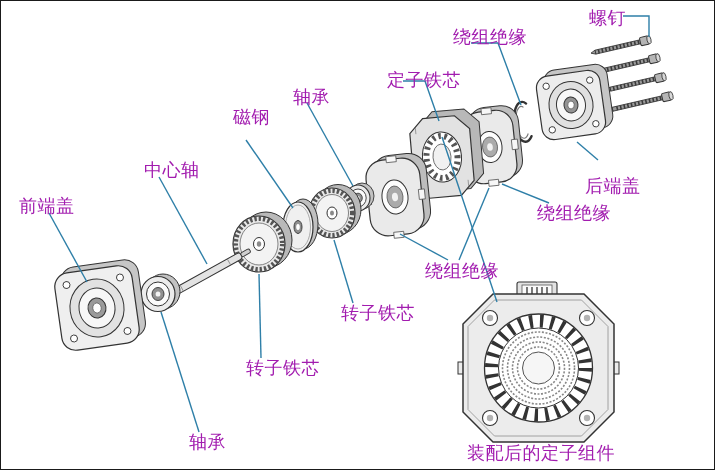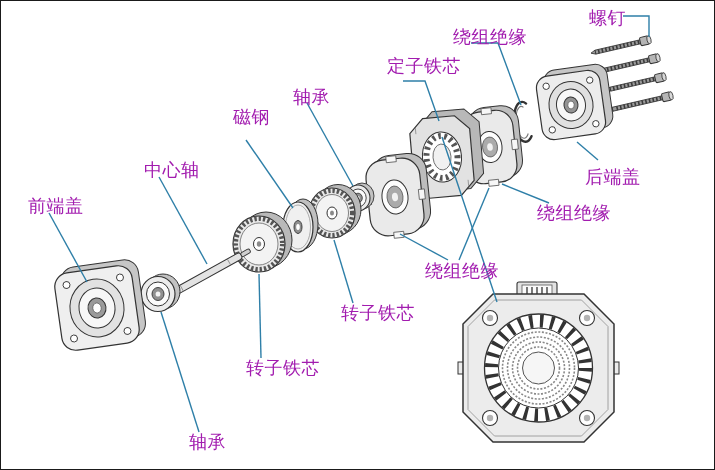--- a/index.html
+++ b/index.html
@@ -224,25 +224,26 @@
       <line x1="458" y1="259" x2="488" y2="187"></line>
       <line x1="441" y1="136" x2="496" y2="301"></line>
       <line x1="352" y1="302" x2="333" y2="239"></line>
       <line x1="260" y1="357" x2="258" y2="273"></line>
       <line x1="198" y1="431" x2="160" y2="311"></line>
     </g>
   </svg>
 
   <div class="lbl" style="left:588px;top:8px">螺钉</div>
   <div class="lbl" style="left:452px;top:27px">绕组绝缘</div>
-  <div class="lbl" style="left:386px;top:56px">定子铁芯</div>
+  <div class="lbl" style="left:386px;top:70px">定子铁芯</div>
   <div class="lbl" style="left:292px;top:87px">轴承</div>
   <div class="lbl" style="left:232px;top:107px">磁钢</div>
   <div class="lbl" style="left:143px;top:160px">中心轴</div>
-  <div class="lbl" style="left:27px;top:196px">前端盖</div>
-  <div class="lbl" style="left:584px;top:167px">后端盖</div>
+  <div class="lbl" style="left:18px;top:196px">前端盖</div>
+  <div class="lbl" style="left:584px;top:176px">后端盖</div>
   <div class="lbl" style="left:536px;top:203px">绕组绝缘</div>
   <div class="lbl" style="left:424px;top:261px">绕组绝缘</div>
   <div class="lbl" style="left:340px;top:303px">转子铁芯</div>
   <div class="lbl" style="left:245px;top:358px">转子铁芯</div>
   <div class="lbl" style="left:188px;top:432px">轴承</div>
+  <div class="lbl" style="left:466px;top:443px">装配后的定子组件</div>
 
 </div>
 
 </body></html>

